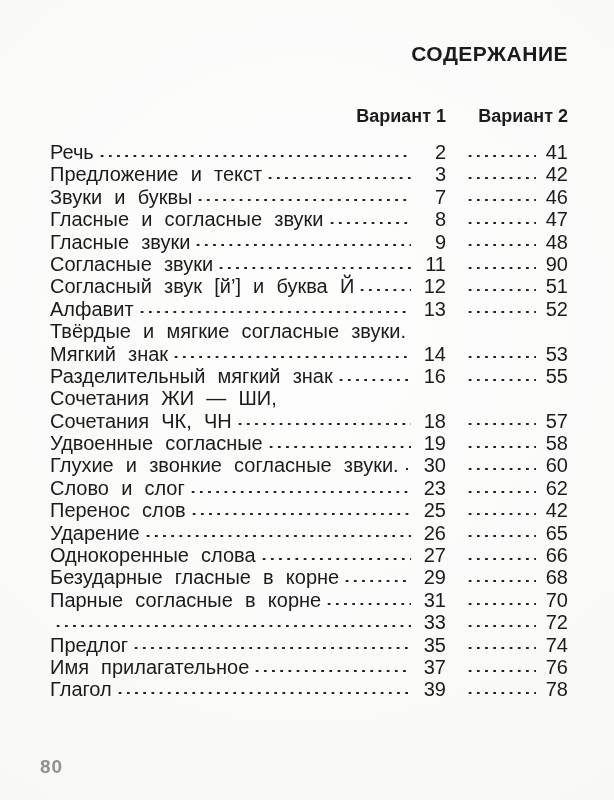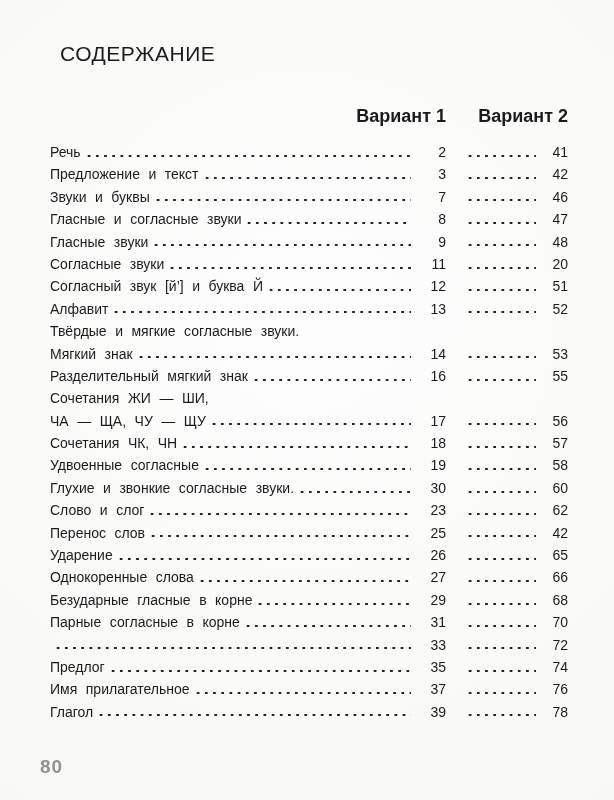--- a/index.html
+++ b/index.html
@@ -22,22 +22,22 @@
       radial-gradient(circle at 50% 40%, rgba(255,255,255,0.6), rgba(240,240,238,0.25)),
       #fbfbfa;
   }
   .content {
     position: absolute;
     left: 50px;
     right: 46px;
     top: 0;
   }
   .toc-title {
-    text-align: left;
-    font-weight: normal;
+    text-align: right;
+    font-weight: bold;
     font-size: 21px;
     letter-spacing: 0.5px;
     margin-top: 42px;
     margin-left: 10px; 
   }
   .header-row {
     display: flex;
     align-items: baseline;
     margin-top: 40px;
     font-weight: bold;
@@ -48,21 +48,21 @@
     text-align: right;
     white-space: nowrap;
   }
   .header-col2 {
     width: 122px;
     text-align: right;
     white-space: nowrap;
   }
   .toc-list {
     margin-top: 14px;
-    font-size: 14px;
+    font-size: 20px;
   }
   .toc-row {
     display: flex;
     align-items: baseline;
     height: 22.4px;
     line-height: 22.4px;
     white-space: nowrap;
   }
   .toc-row .entry-title {
     word-spacing: 0.33em;
@@ -164,21 +164,21 @@
             <span class="leader"></span>
             <span class="num2">48</span>
           </span>
         </div>
         <div class="toc-row">
           <span class="entry-title">Согласные звуки</span>
           <span class="leader"></span>
           <span class="num1">11</span>
           <span class="col2">
             <span class="leader"></span>
-            <span class="num2">20</span>
+            <span class="num2">90</span>
           </span>
         </div>
         <div class="toc-row">
           <span class="entry-title">Согласный звук [й’] и буква Й</span>
           <span class="leader"></span>
           <span class="num1">12</span>
           <span class="col2">
             <span class="leader"></span>
             <span class="num2">51</span>
           </span>
@@ -208,29 +208,20 @@
           <span class="entry-title">Разделительный мягкий знак</span>
           <span class="leader"></span>
           <span class="num1">16</span>
           <span class="col2">
             <span class="leader"></span>
             <span class="num2">55</span>
           </span>
         </div>
         <div class="toc-row">
           <span class="entry-title">Сочетания ЖИ — ШИ,</span>
-        </div>
-        <div class="toc-row">
-          <span class="entry-title">ЧА — ЩА, ЧУ — ЩУ</span>
-          <span class="leader"></span>
-          <span class="num1">17</span>
-          <span class="col2">
-            <span class="leader"></span>
-            <span class="num2">56</span>
-          </span>
         </div>
         <div class="toc-row">
           <span class="entry-title">Сочетания ЧК, ЧН</span>
           <span class="leader"></span>
           <span class="num1">18</span>
           <span class="col2">
             <span class="leader"></span>
             <span class="num2">57</span>
           </span>
         </div>

